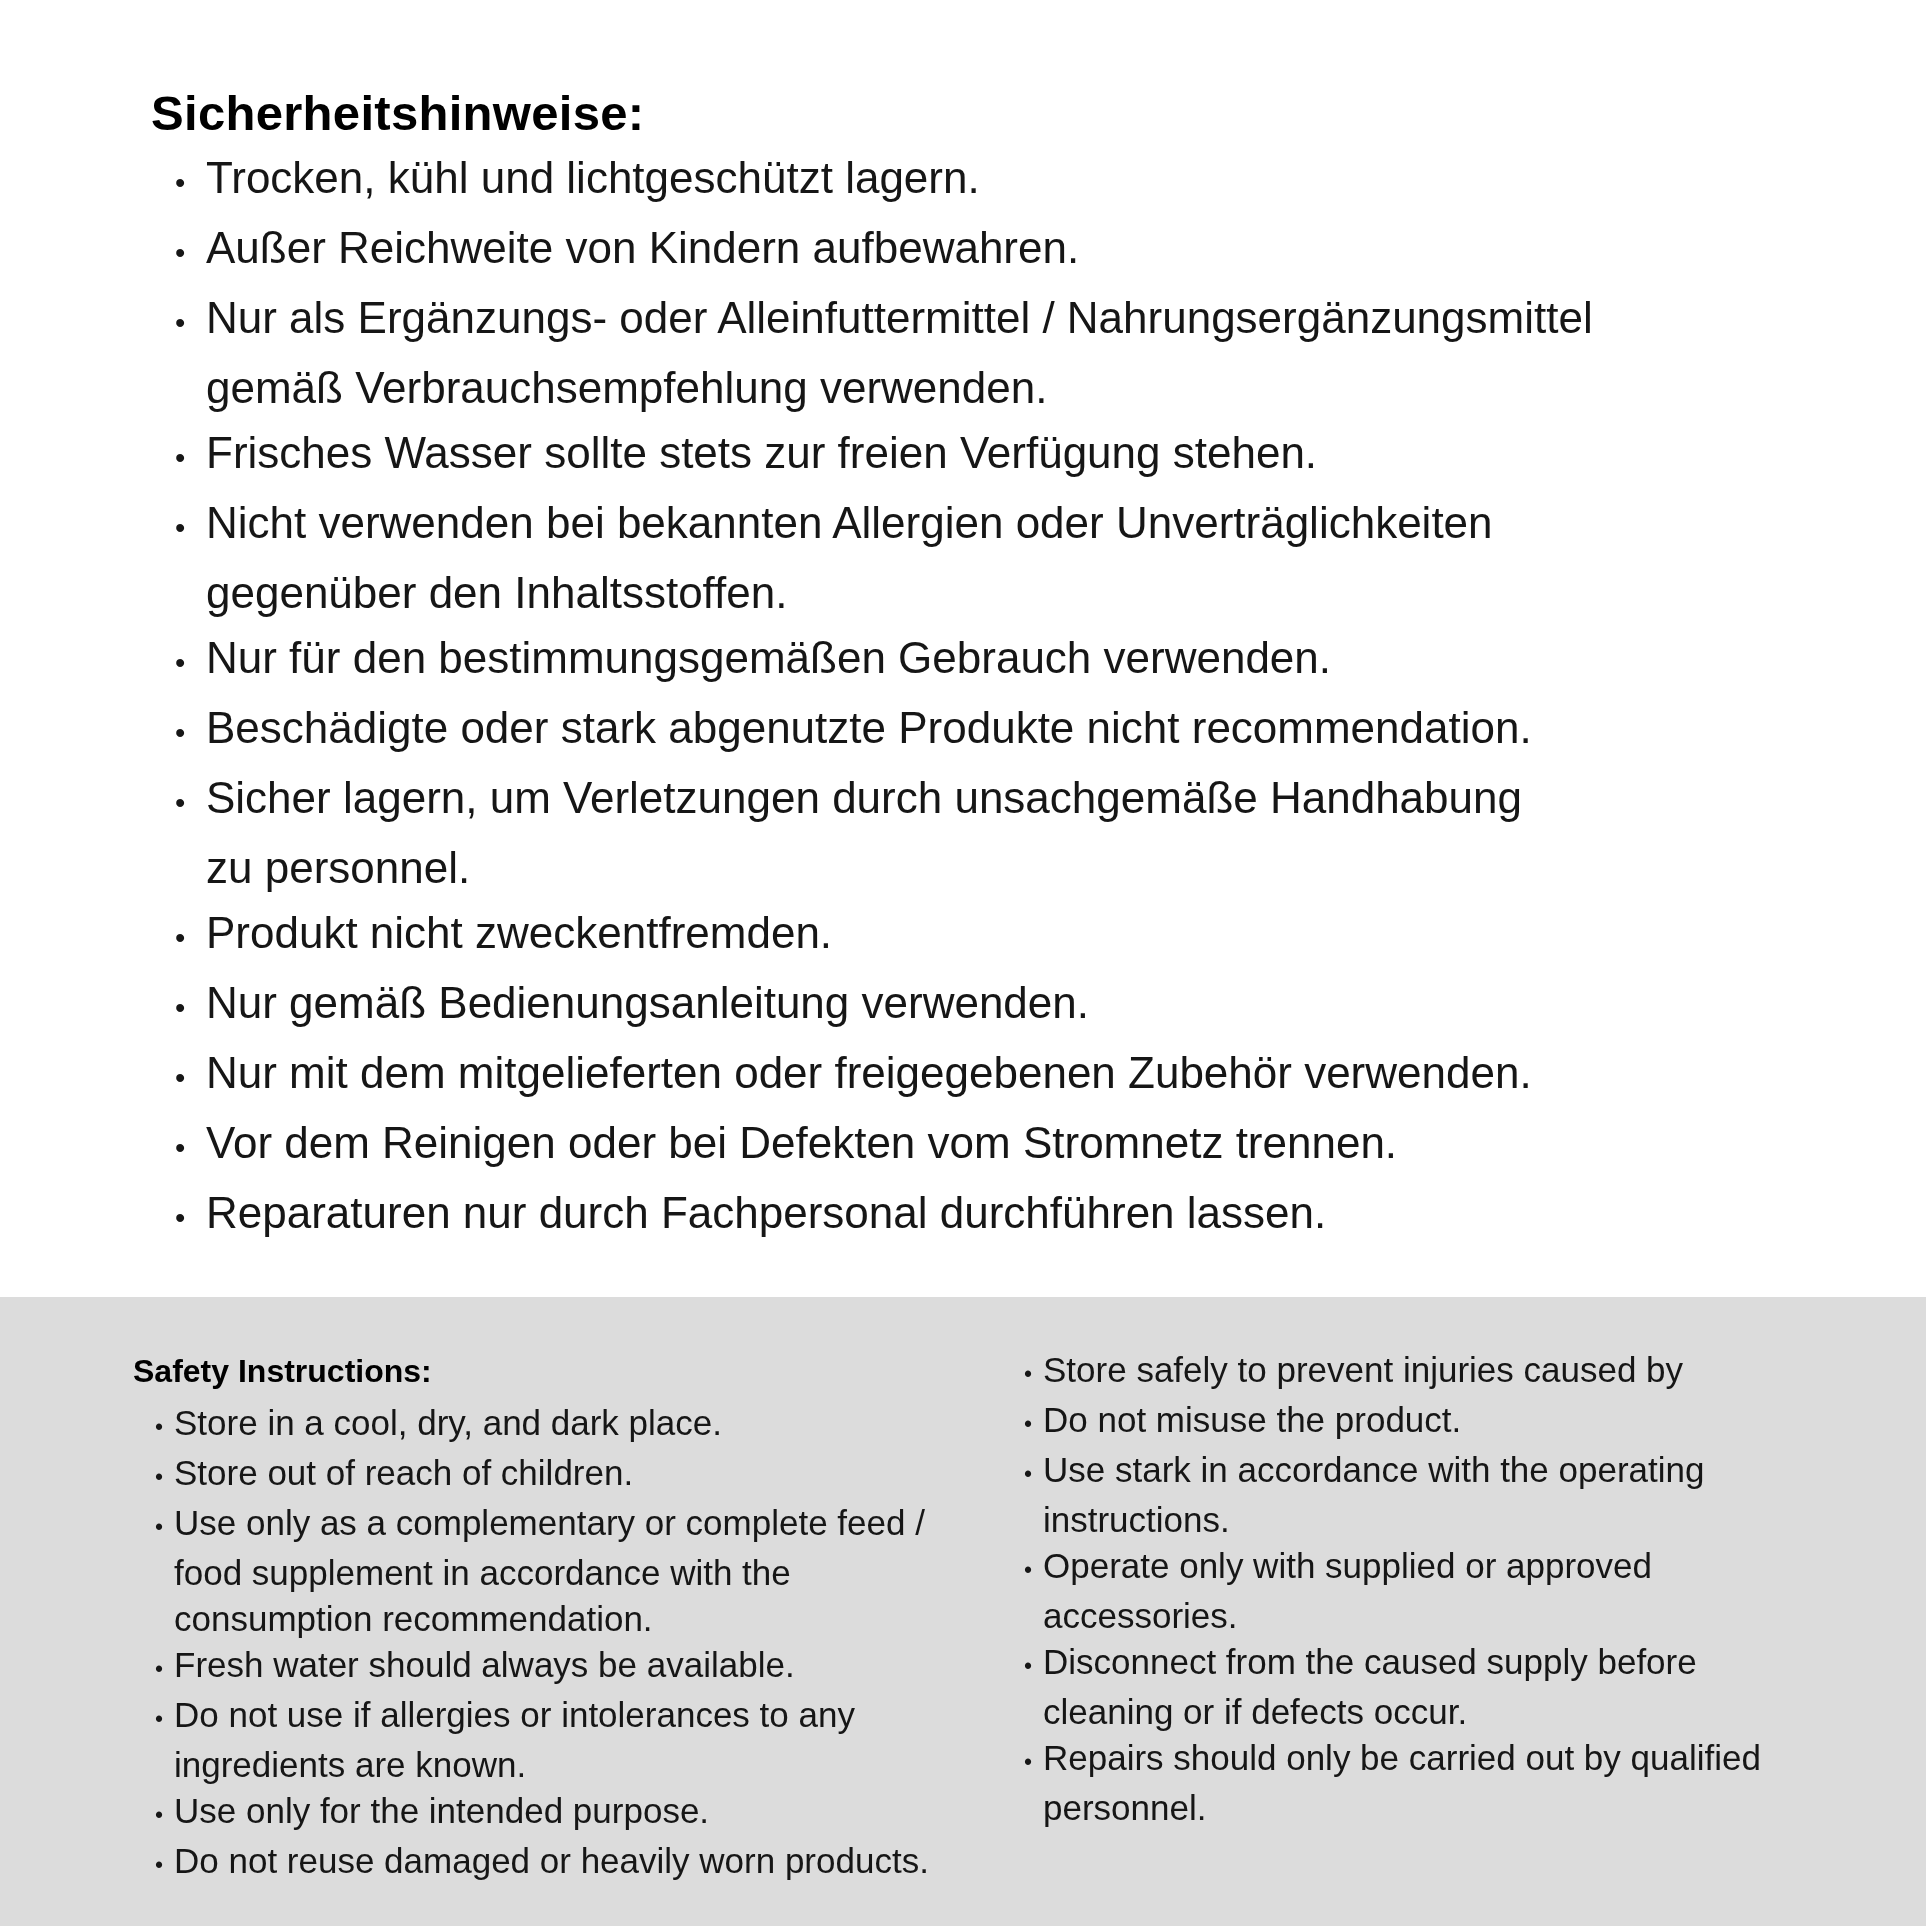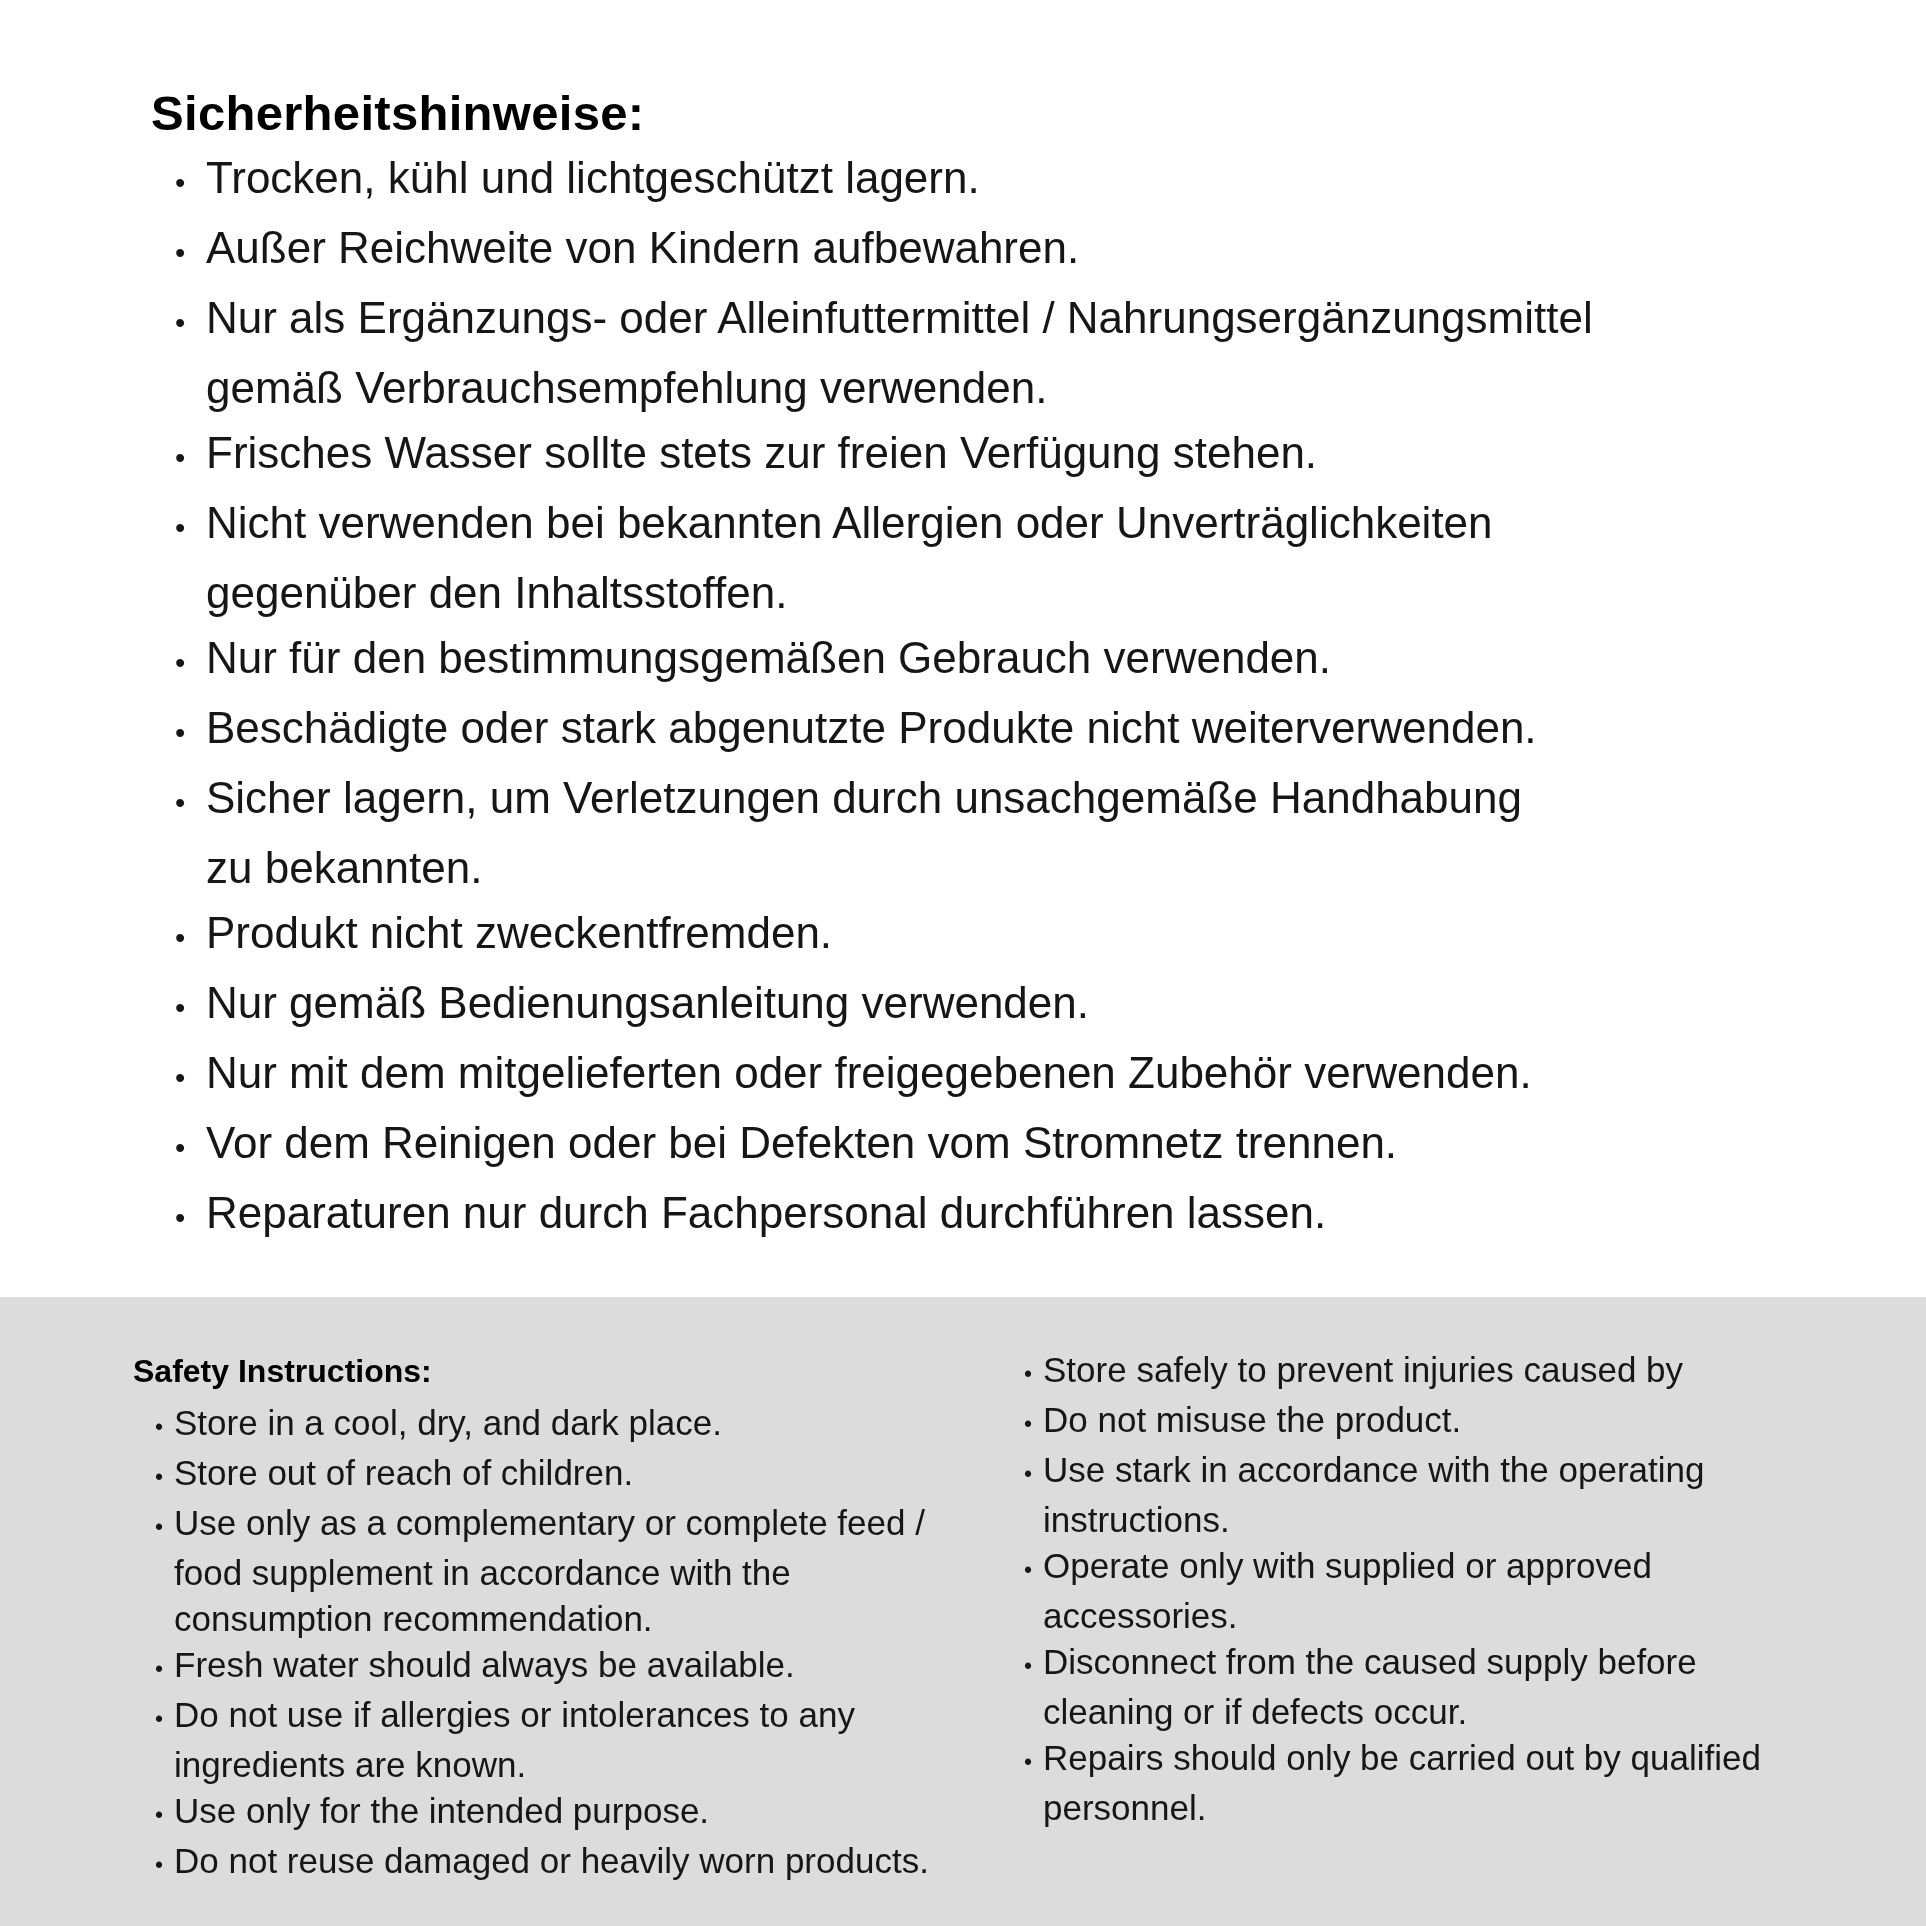--- a/index.html
+++ b/index.html
@@ -52,23 +52,23 @@
     <h1 class="de-title">Sicherheitshinweise:</h1>
     <div class="de-list">
         <div class="row"><span class="blt">•</span><span class="txt">Trocken, kühl und lichtgeschützt lagern.</span></div>
         <div class="row"><span class="blt">•</span><span class="txt">Außer Reichweite von Kindern aufbewahren.</span></div>
         <div class="row"><span class="blt">•</span><span class="txt">Nur als Ergänzungs- oder Alleinfuttermittel / Nahrungsergänzungsmittel</span></div>
         <div class="row"><span class="blt"></span><span class="txt">gemäß Verbrauchsempfehlung verwenden.</span></div>
         <div class="row"><span class="blt">•</span><span class="txt">Frisches Wasser sollte stets zur freien Verfügung stehen.</span></div>
         <div class="row"><span class="blt">•</span><span class="txt">Nicht verwenden bei bekannten Allergien oder Unverträglichkeiten</span></div>
         <div class="row"><span class="blt"></span><span class="txt">gegenüber den Inhaltsstoffen.</span></div>
         <div class="row"><span class="blt">•</span><span class="txt">Nur für den bestimmungsgemäßen Gebrauch verwenden.</span></div>
-        <div class="row"><span class="blt">•</span><span class="txt">Beschädigte oder stark abgenutzte Produkte nicht weiterverwenden.</span></div>
+        <div class="row"><span class="blt">•</span><span class="txt">Beschädigte oder stark abgenutzte Produkte nicht recommendation.</span></div>
         <div class="row"><span class="blt">•</span><span class="txt">Sicher lagern, um Verletzungen durch unsachgemäße Handhabung</span></div>
-        <div class="row"><span class="blt"></span><span class="txt">zu bekannten.</span></div>
+        <div class="row"><span class="blt"></span><span class="txt">zu personnel.</span></div>
         <div class="row"><span class="blt">•</span><span class="txt">Produkt nicht zweckentfremden.</span></div>
         <div class="row"><span class="blt">•</span><span class="txt">Nur gemäß Bedienungsanleitung verwenden.</span></div>
         <div class="row"><span class="blt">•</span><span class="txt">Nur mit dem mitgelieferten oder freigegebenen Zubehör verwenden.</span></div>
         <div class="row"><span class="blt">•</span><span class="txt">Vor dem Reinigen oder bei Defekten vom Stromnetz trennen.</span></div>
         <div class="row"><span class="blt">•</span><span class="txt">Reparaturen nur durch Fachpersonal durchführen lassen.</span></div>
       </div>
   </section>
 
   <section class="band">
     <h2 class="en-title">Safety Instructions:</h2>

